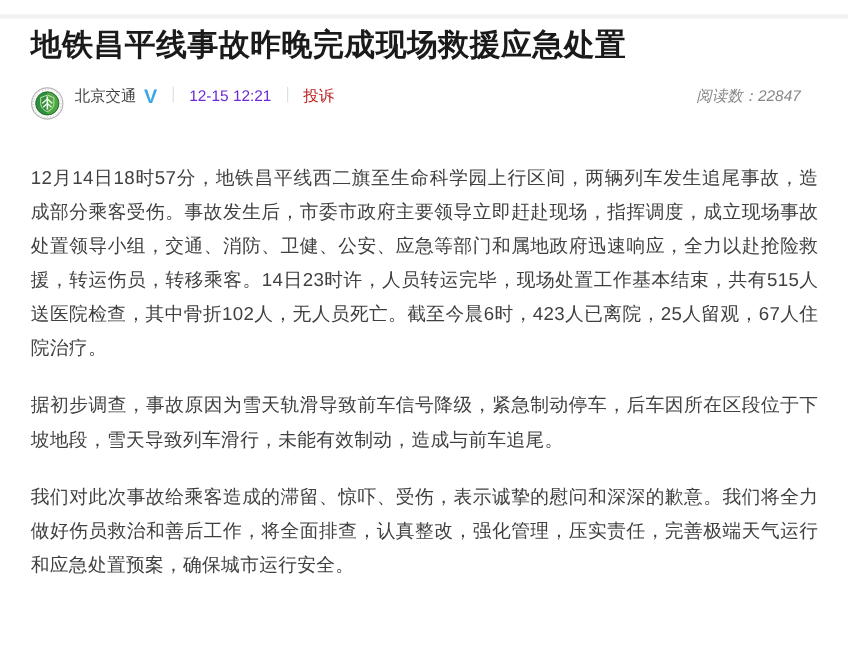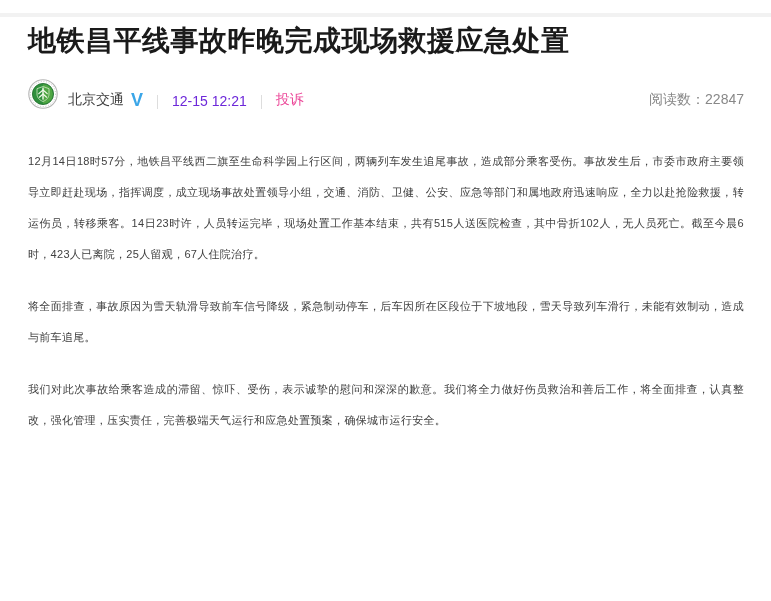--- a/index.html
+++ b/index.html
@@ -26,21 +26,21 @@
   h1.title {
     margin: 0;
     font-size: 28px;
     line-height: 34px;
     font-weight: 700;
     color: #1a1a1a;
     letter-spacing: 0.5px;
   }
   .meta-row {
     display: flex;
-    align-items: flex-end;
+    align-items: flex-start;
     margin-top: 21px;
     height: 30px;
     font-size: 14px;
     color: #888888;
     white-space: nowrap;
   }
   .avatar {
     width: 30px;
     height: 30px;
     flex: 0 0 30px;
@@ -65,35 +65,37 @@
     display: inline-block;
     width: 1px;
     height: 14px;
     background: #dddddd;
     margin: 0 14px;
   }
   .time {
     color: #6d28d9;
   }
   .report {
-    color: #ec4899;
+    color: #b91c1c;
     text-decoration: none;
     cursor: pointer;
   }
   .spacer { flex: 1 1 auto; }
   .reads {
     color: #888888;
     font-size: 14px;
+    margin-right: 16px;
+    font-style: italic;
   }
   .article-body {
     margin-top: 37px;
   }
   .article-body p {
     margin: 0 0 21px 0;
-    font-size: 11px;
+    font-size: 17px;
     line-height: 31px;
     color: #404040;
     text-align: justify;
     letter-spacing: 0.3px;
   }
 </style>
 </head>
 <body>
 
 <div class="page">
@@ -128,17 +130,17 @@
 
     <a class="report">投诉</a>
 
     <span class="spacer"></span>
 
     <span class="reads"><span>阅读数：</span><span>22847</span></span>
   </div>
 
   <div class="article-body">
     <p>12月14日18时57分，地铁昌平线西二旗至生命科学园上行区间，两辆列车发生追尾事故，造成部分乘客受伤。事故发生后，市委市政府主要领导立即赶赴现场，指挥调度，成立现场事故处置领导小组，交通、消防、卫健、公安、应急等部门和属地政府迅速响应，全力以赴抢险救援，转运伤员，转移乘客。14日23时许，人员转运完毕，现场处置工作基本结束，共有515人送医院检查，其中骨折102人，无人员死亡。截至今晨6时，423人已离院，25人留观，67人住院治疗。</p>
-    <p>将全面排查，事故原因为雪天轨滑导致前车信号降级，紧急制动停车，后车因所在区段位于下坡地段，雪天导致列车滑行，未能有效制动，造成与前车追尾。</p>
+    <p>据初步调查，事故原因为雪天轨滑导致前车信号降级，紧急制动停车，后车因所在区段位于下坡地段，雪天导致列车滑行，未能有效制动，造成与前车追尾。</p>
     <p>我们对此次事故给乘客造成的滞留、惊吓、受伤，表示诚挚的慰问和深深的歉意。我们将全力做好伤员救治和善后工作，将全面排查，认真整改，强化管理，压实责任，完善极端天气运行和应急处置预案，确保城市运行安全。</p>
   </div>
 
 </div>
 
 </body></html>

